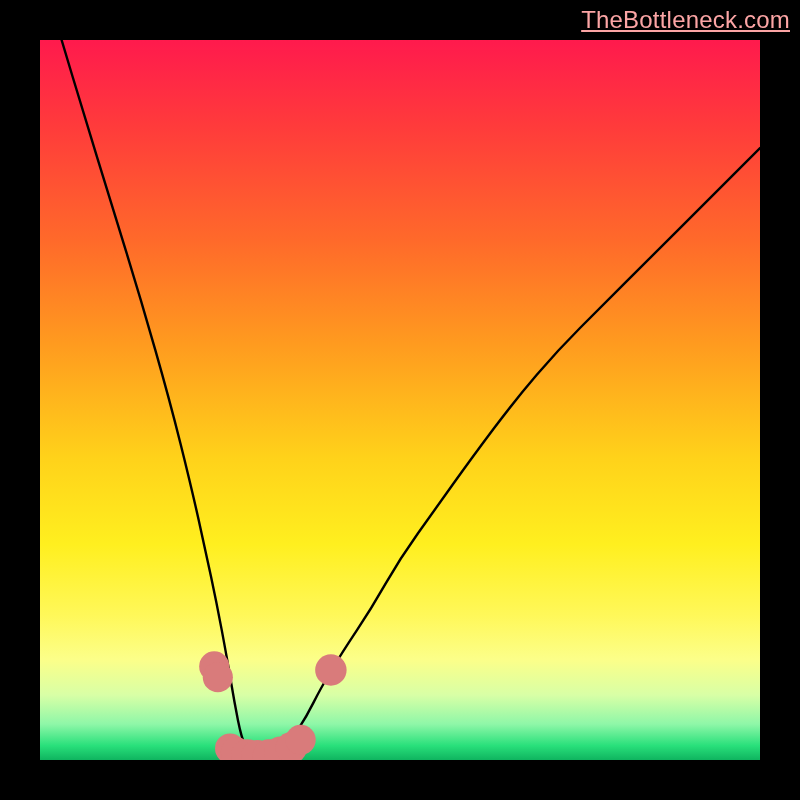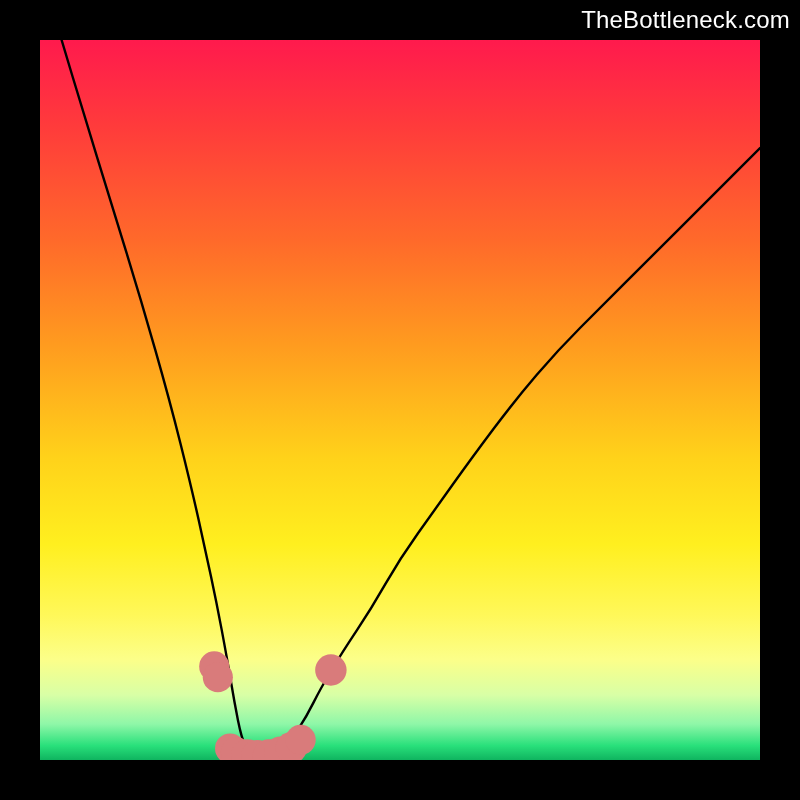--- a/index.html
+++ b/index.html
@@ -38,24 +38,25 @@
       #d8ffa6 91%,
       #8ff7a8 95%,
       #29e07b 98%,
       #0fb45f 100%
     );
   }
   .watermark {
     position: absolute;
     top: 6px;
     right: 10px;
-    color: #ffffff;
+    color: #fca5a5;
     font-size: 24px;
     letter-spacing: 0.2px;
     user-select: none;
+    text-decoration: underline;
   }
   svg {
     position: absolute;
     top: 0;
     left: 0;
   }
 </style>
 </head>
 <body>
 

